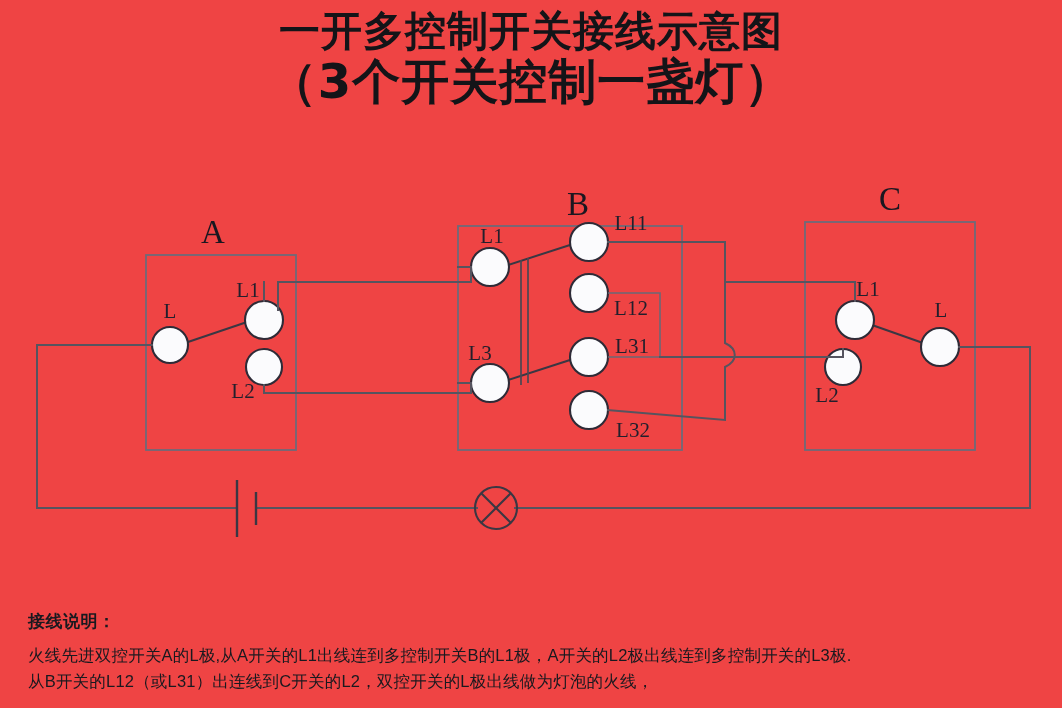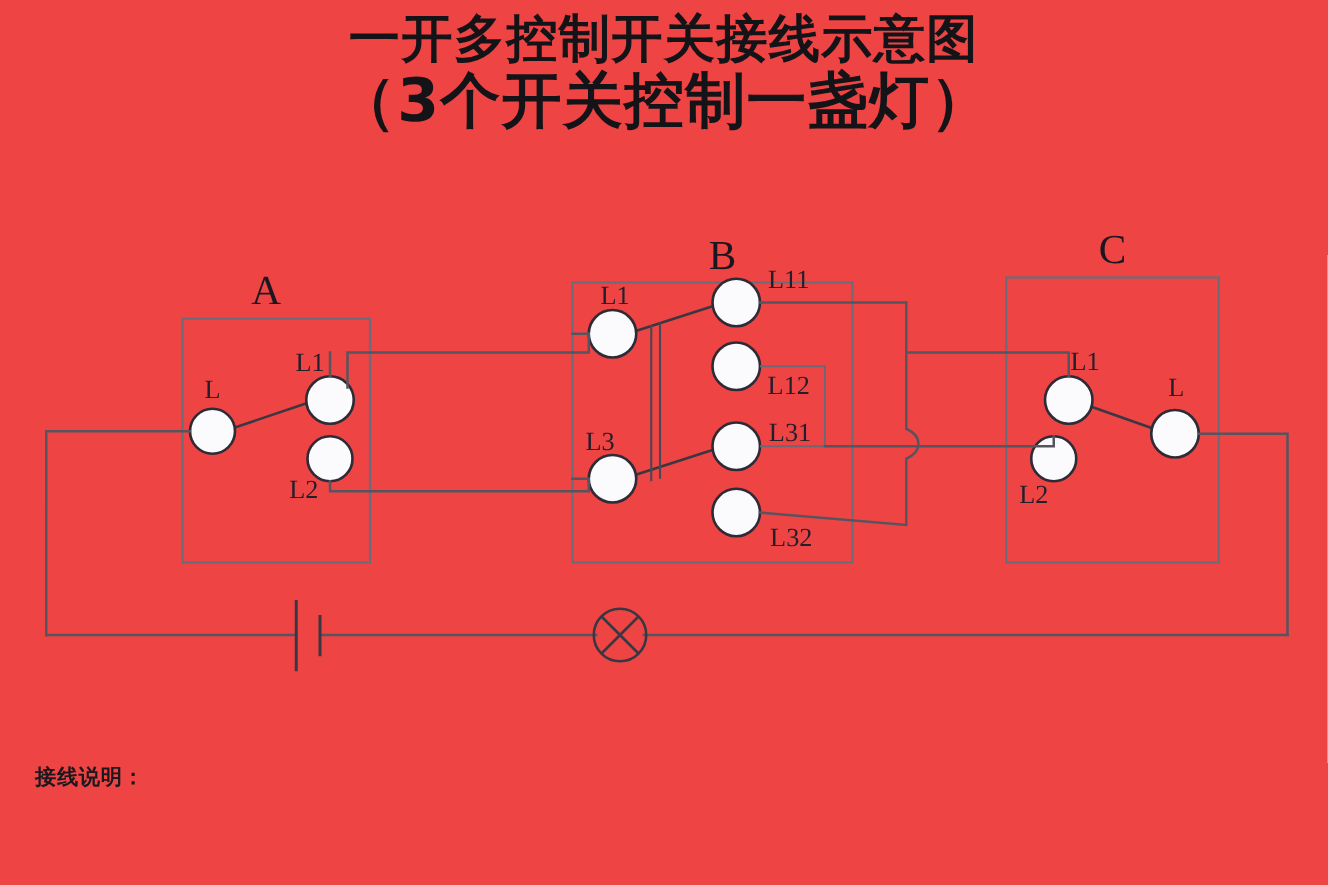--- a/index.html
+++ b/index.html
@@ -214,15 +214,17 @@
 
       <circle class="lamp" cx="496" cy="333" r="21"></circle>
       <line class="lamp" x1="481" y1="318" x2="511" y2="348"></line>
       <line class="lamp" x1="511" y1="318" x2="481" y2="348"></line>
 
     </svg>
   </div>
 
   <div id="notes">
     <div class="notes-heading">接线说明：</div>
+    <div class="notes-line">火线先进双控开关A的L极,从A开关的L1出线连到多控制开关B的L1极，A开关的L2极出线连到多控制开关的L3极.</div>
+    <div class="notes-line">从B开关的L12（或L31）出连线到C开关的L2，双控开关的L极出线做为灯泡的火线，</div>
   </div>
 
 </div>
 
 </body></html>

